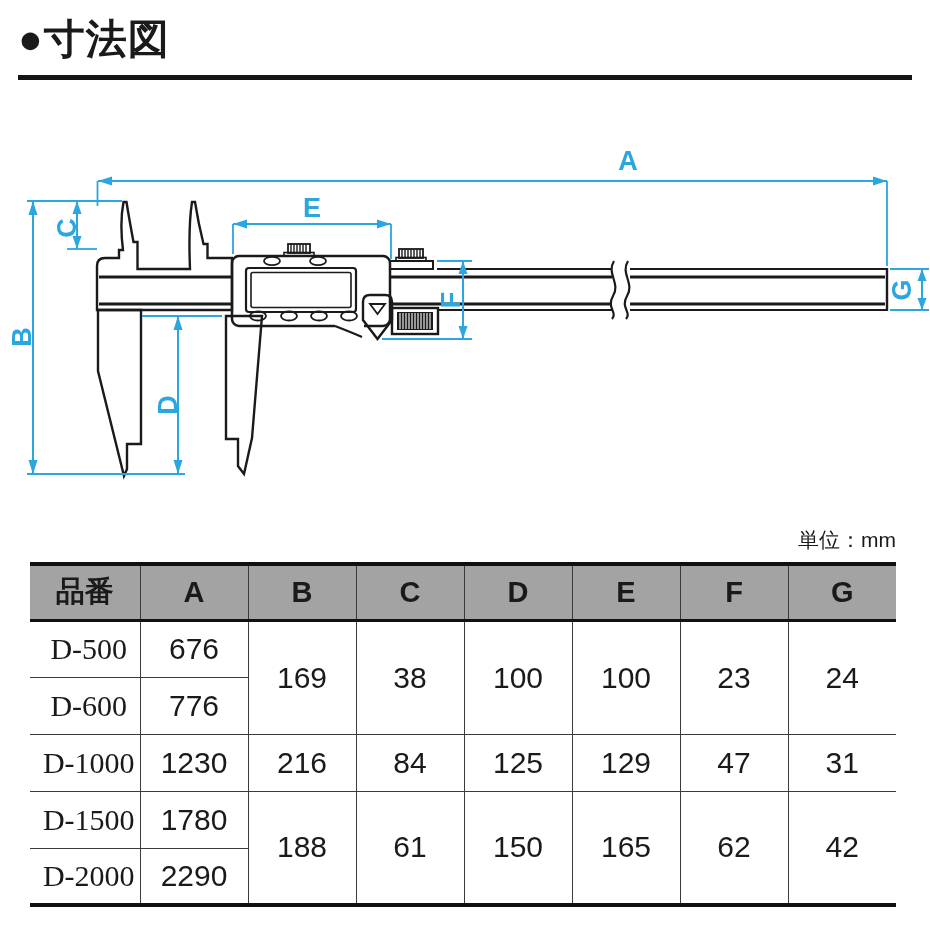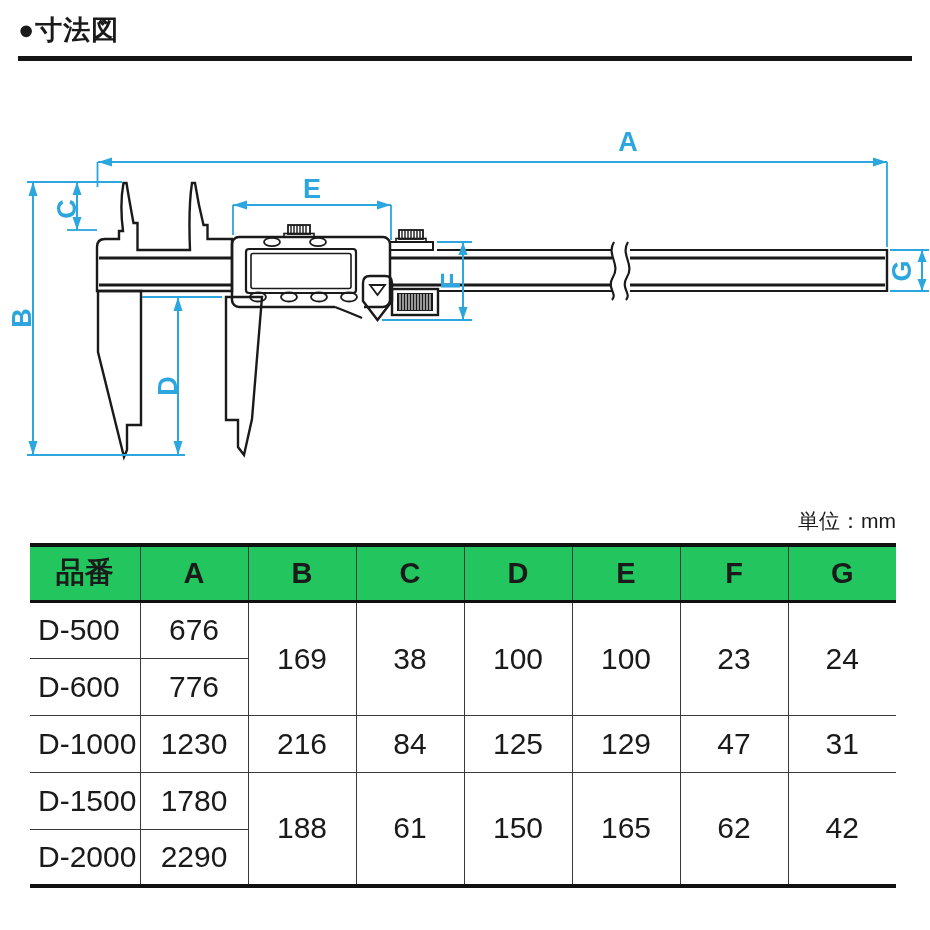--- a/index.html
+++ b/index.html
@@ -1,37 +1,37 @@
 <!DOCTYPE html>
 <html><head>
 <meta charset="utf-8">
 <style>
   * { margin:0; padding:0; box-sizing:border-box; }
   html,body { width:930px; height:930px; background:#ffffff; overflow:hidden;
               font-family:"Liberation Sans", sans-serif; color:#1a1a1a; }
-  .page-title { font-size:27px; font-weight:bold; margin:12px 0 0 18px; letter-spacing:1px; }
+  .page-title { font-size:41px; font-weight:bold; margin:12px 0 0 18px; letter-spacing:1px; }
   .title-rule { width:894px; height:5px; background:#151515; margin:8px 0 0 18px; }
   .diagram-svg { display:block; margin-top:36px; }
   svg text { font-family:"Liberation Sans", sans-serif; font-weight:bold; font-size:27px; }
   .dim { stroke:#2BA6DE; stroke-width:2; fill:none; }
   .dim-thin { stroke:#2BA6DE; stroke-width:1.8; fill:none; }
   .dim-fill { fill:#2BA6DE; stroke:none; }
   .dim-text { fill:#2BA6DE; }
   .ln { stroke:#1a1a1a; fill:none; }
   .unit-label { width:896px; text-align:right; font-size:21px; margin-top:30px; }
   table.dim-table { border-collapse:collapse; margin:8px 0 0 30px; table-layout:fixed;
                     border-top:4px solid #111; border-bottom:4px solid #111; }
   .dim-table th, .dim-table td { border:1.5px solid #3a3a3a; font-size:30px; text-align:center;
                                  vertical-align:middle; }
-  .dim-table th { background:#22c55e; font-size:29px; font-weight:bold; height:56px; }
+  .dim-table th { background:#a3a3a3; font-size:29px; font-weight:bold; height:56px; }
   .dim-table td { height:57px; font-weight:normal; }
   .dim-table th { border-bottom:3px solid #111; }
   .dim-table .col-part { width:110px; }
   .dim-table .col-val { width:108px; }
-  .dim-table td.part-cell { text-align:left; padding-left:8px; }
+  .dim-table td.part-cell { text-align:center; padding-left:8px;font-family:Liberation Serif, serif; }
   .dim-table th:first-child, .dim-table td:first-child { border-left:none; }
   .dim-table th:last-child, .dim-table .edge-r { border-right:none; }
 </style>
 </head>
 <body>
 
 <div class="page-title">●寸法図</div>
 <div class="title-rule"></div>
 
 <svg class="diagram-svg" width="930" height="380" viewBox="0 0 930 380">

